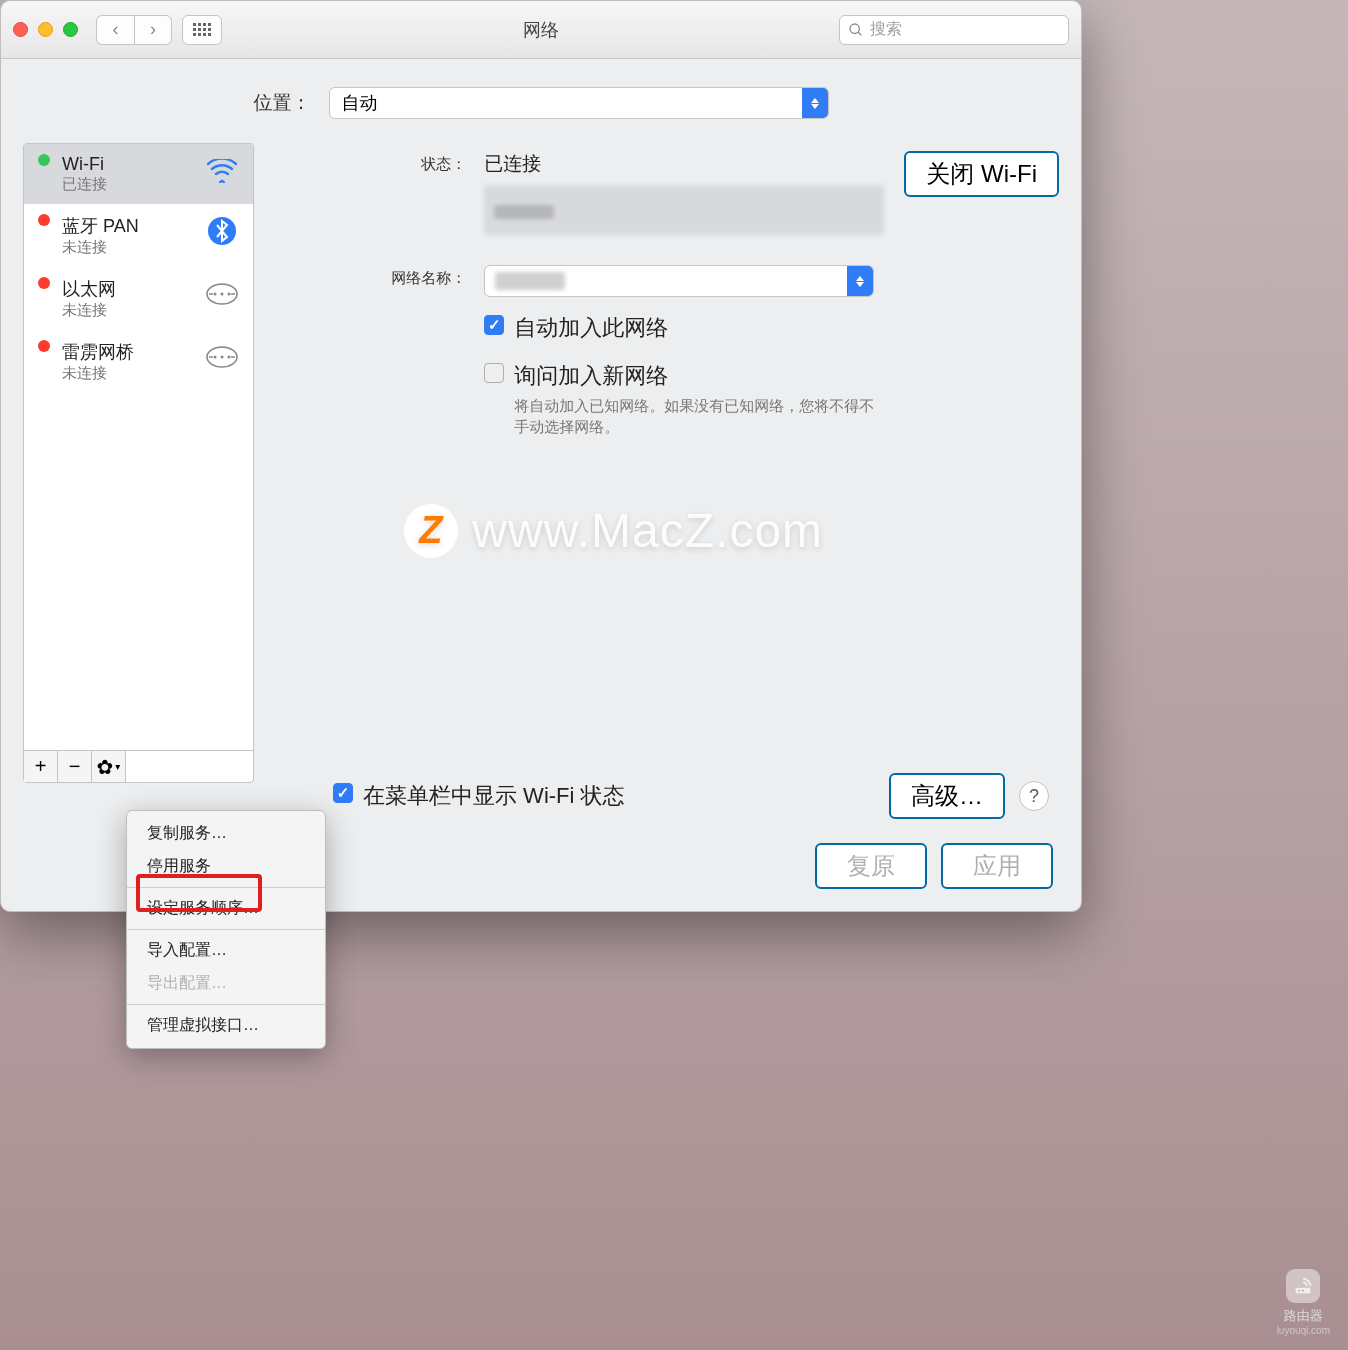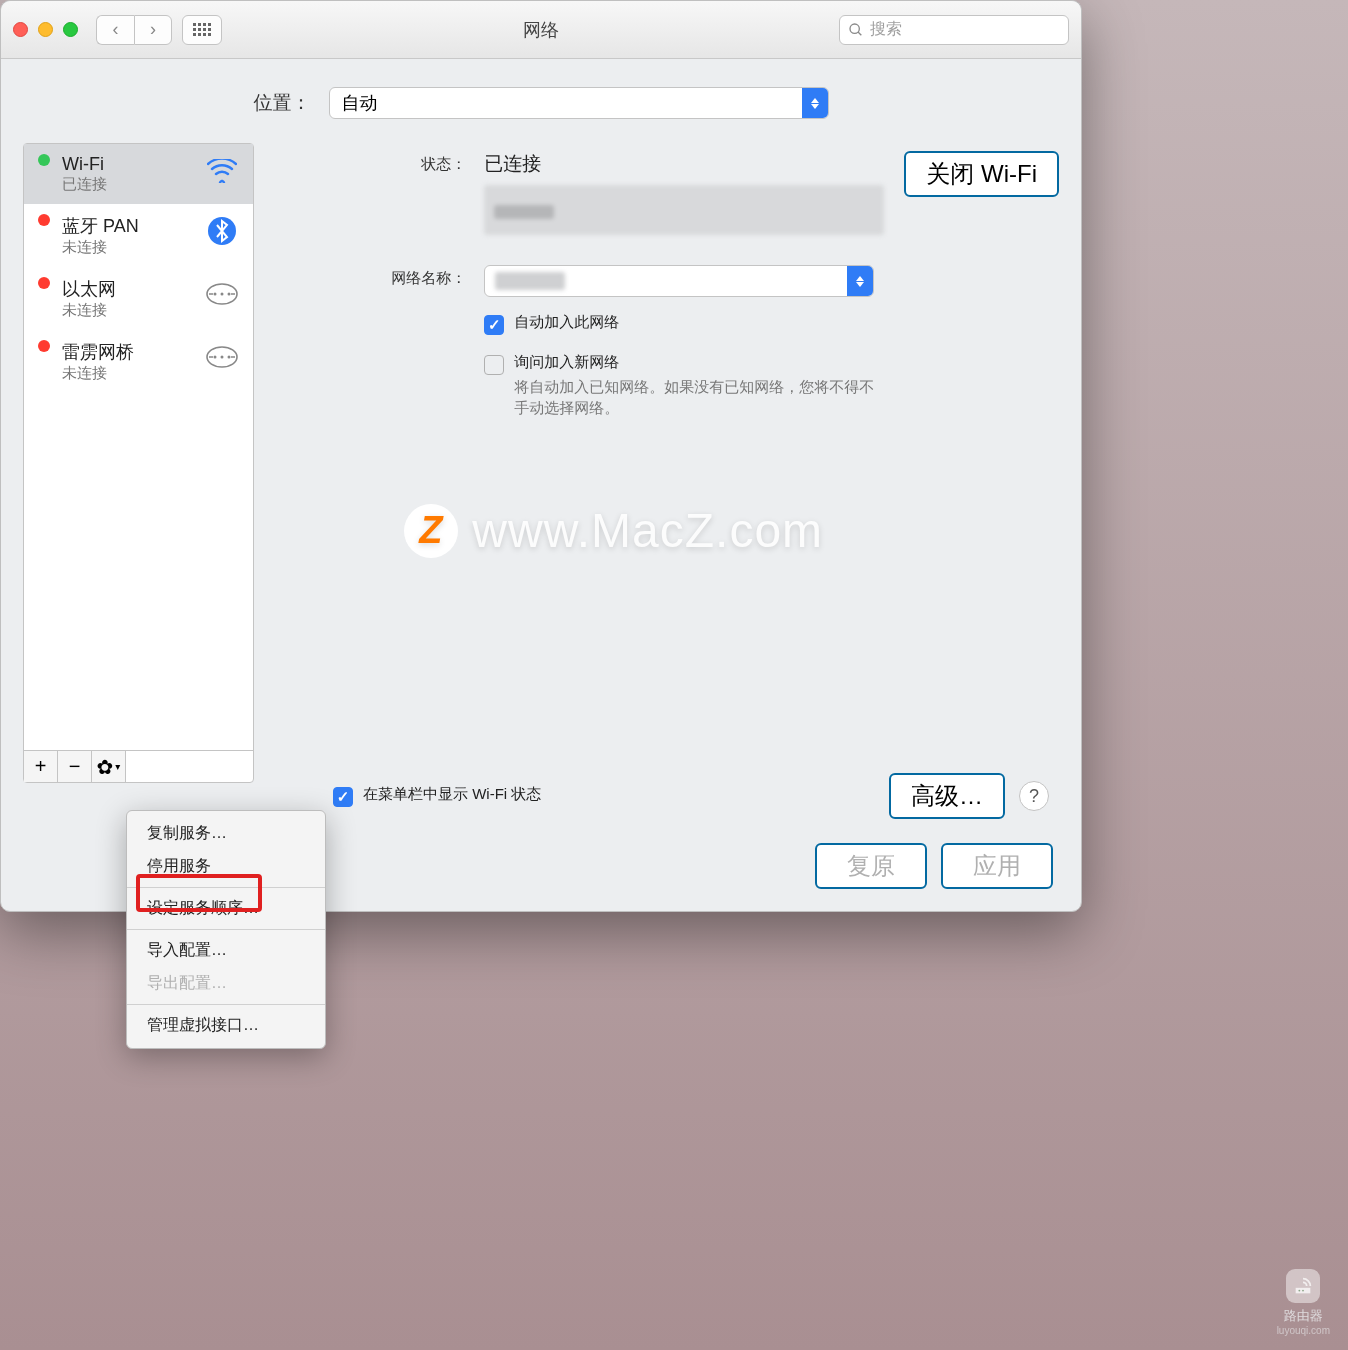--- a/index.html
+++ b/index.html
@@ -49,21 +49,21 @@
 .statval { font-size:19px; color:#222; }
 .btn { background:#fff; border:2px solid #0369a1; border-radius:6px; padding:5px 20px; font-size:24px; display:inline-block; }
 .blurbox { margin-top:8px; width:400px; height:50px; background:#d8d9db; filter:blur(2px); border-radius:3px; position:relative; }
 .blurbox::after { content:""; position:absolute; left:10px; top:20px; width:60px; height:14px; background:#b5b6b8; border-radius:3px; }
 .netsel { width:390px; height:32px; background:#fff; border:1px solid #c4c4c4; border-radius:6px; position:relative; display:flex; align-items:center; padding:0 10px; }
 .netsel .blur { width:70px; height:18px; background:#cfd0d2; filter:blur(2px); border-radius:3px; }
 .chkrow { display:flex; align-items:flex-start; gap:10px; margin-bottom:18px; margin-left:0; }
 .chk { width:20px; height:20px; border-radius:4px; border:1px solid #b0b0b0; flex-shrink:0; margin-top:2px; }
 .chk.on { background:#2f7cf6; border-color:#2f7cf6; display:flex; align-items:center; justify-content:center; }
 .chk.on::after { content:"✓"; color:#fff; font-size:15px; font-weight:bold; }
-.chktext { font-size:15px; color:#222; }
+.chktext { font-size:22px; color:#222; }
 .chkhelp { font-size:15px; color:#777; margin-top:4px; max-width:370px; line-height:1.4; }
 .watermark { position:absolute; left:130px; top:360px; font-size:48px; color:rgba(255,255,255,0.9); font-weight:400; letter-spacing:1px; display:flex; align-items:center; gap:14px; text-shadow:0 2px 6px rgba(0,0,0,0.15); }
 .wmcircle { width:54px; height:54px; border-radius:50%; background:#fff; display:flex; align-items:center; justify-content:center; color:#ff7a00; font-size:38px; font-weight:bold; font-style:italic; }
 .botrow { display:flex; align-items:center; padding:0 22px; position:absolute; bottom:92px; left:310px; right:10px; }
 .advbtn { margin-left:auto; }
 .helpbtn { width:30px; height:30px; border-radius:50%; border:1px solid #c4c4c4; background:#fff; display:flex; align-items:center; justify-content:center; margin-left:14px; font-size:18px; color:#555; }
 .footbtns { position:absolute; bottom:22px; right:28px; display:flex; gap:14px; }
 .footbtns .btn { padding:5px 30px; color:#b0b0b0; }
 .ctxmenu { position:absolute; left:126px; top:810px; width:200px; background:#f4f4f4; border:1px solid #bdbdbd; border-radius:6px; box-shadow:0 8px 30px rgba(0,0,0,0.3); padding:6px 0; }
 .ctxitem { padding:6px 20px; font-size:16px; color:#222; }

